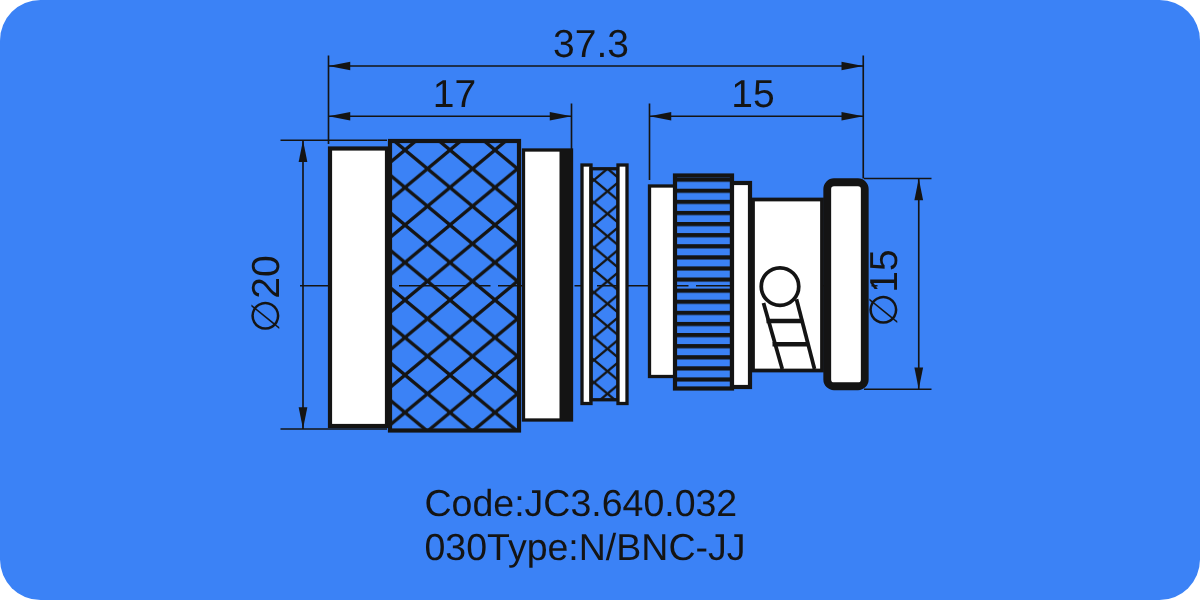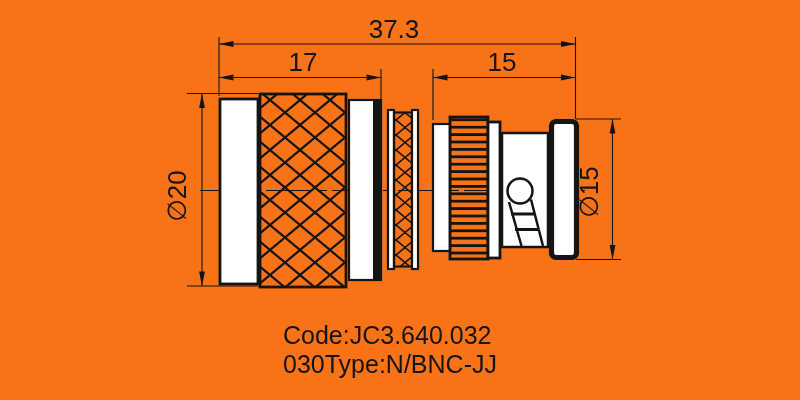--- a/index.html
+++ b/index.html
@@ -1,22 +1,23 @@
 <!DOCTYPE html>
 <html><head>
 <meta charset="utf-8">
 <style>
   html, body { margin: 0; padding: 0; background: #ffffff; }
   .canvas {
     position: relative;
     width: 800px;
     height: 400px;
-    background: #f97316;
+    background: #3b82f6;
     overflow: hidden;
     font-family: "Liberation Sans", "DejaVu Sans", sans-serif;
+    border-radius: 27px;
   }
   svg { display: block; }
   .dim-text {
     font-family: "Liberation Sans", "DejaVu Sans", sans-serif;
     font-size: 26px;
     fill: #141414;
   }
   .note-text {
     font-family: "Liberation Sans", "DejaVu Sans", sans-serif;
     font-size: 25px;

